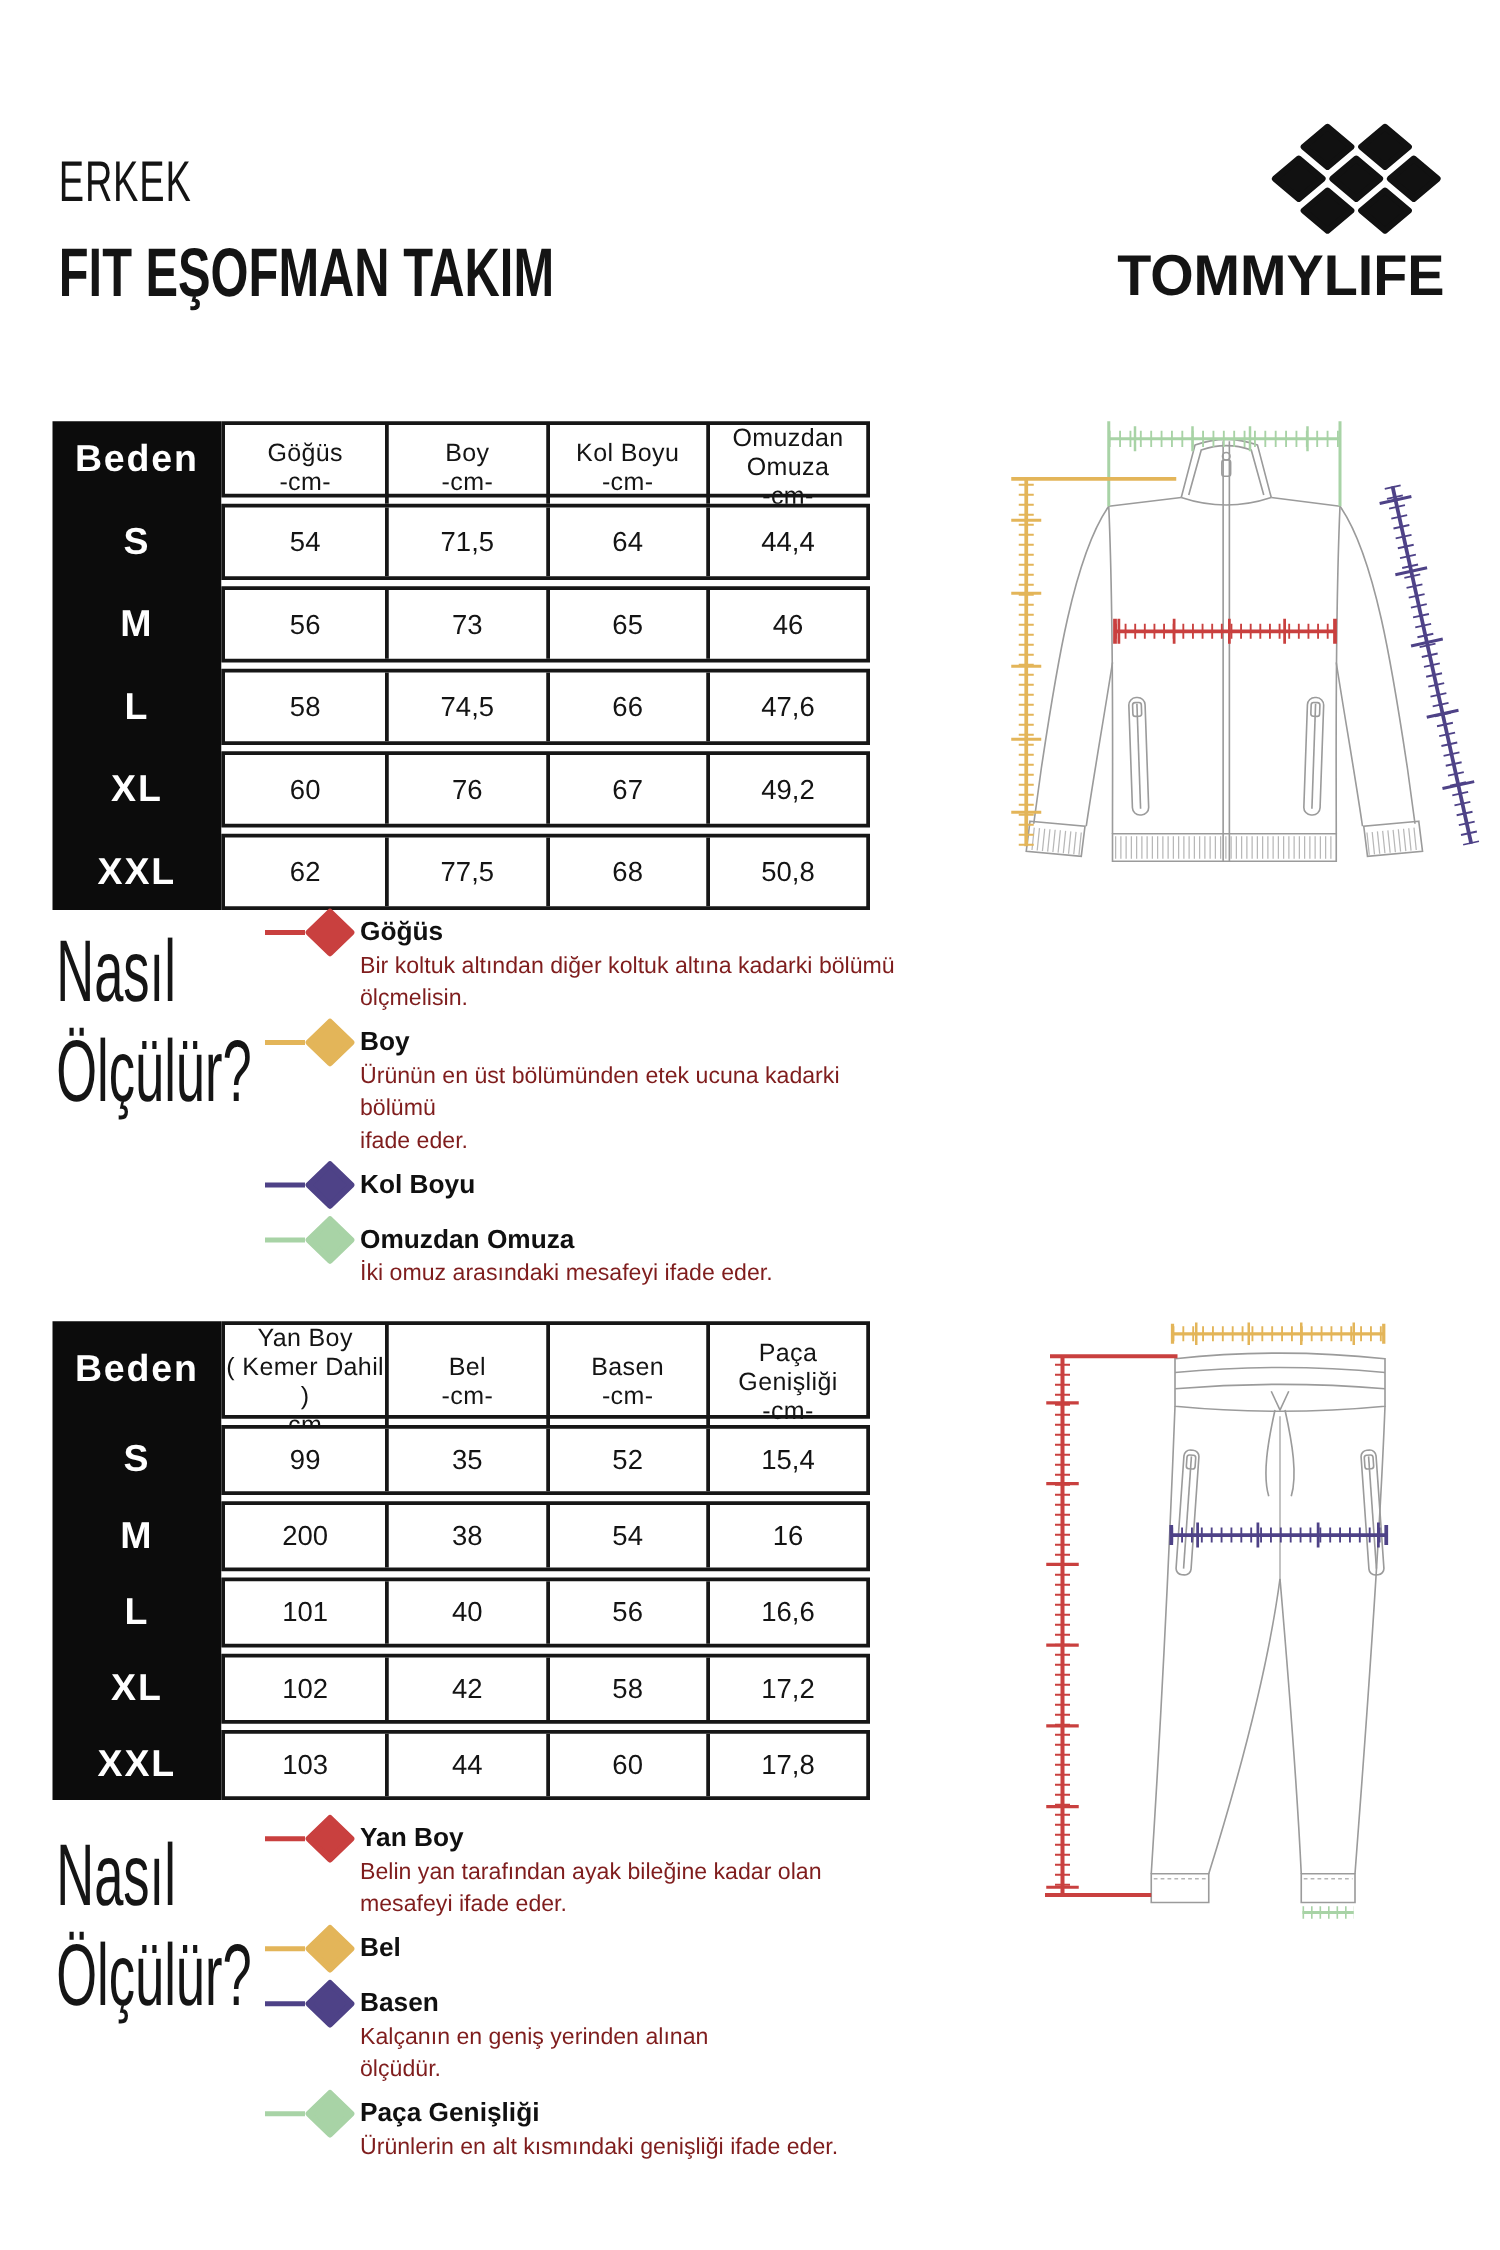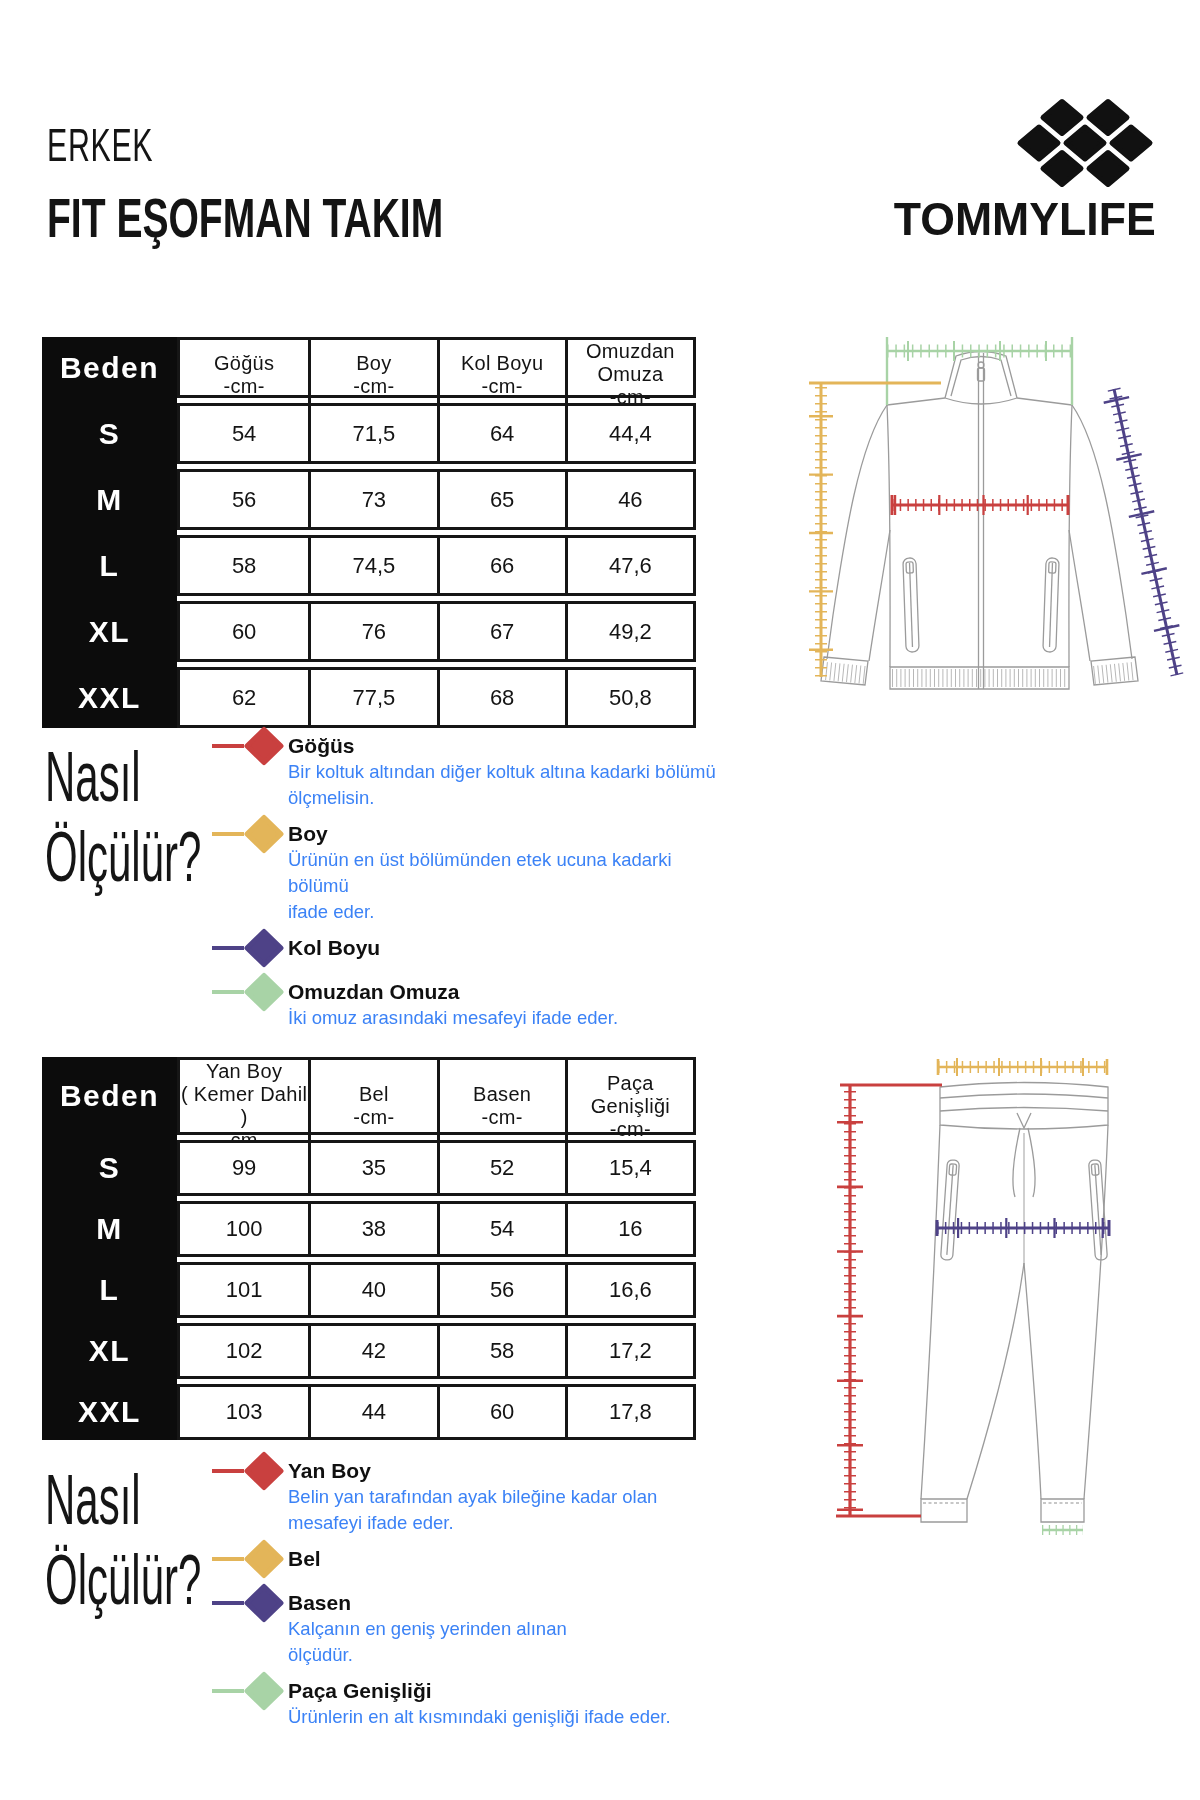--- a/index.html
+++ b/index.html
@@ -35,21 +35,21 @@
   .tcell:first-child { border-left:none; }
   .hcell { font-size:20px; line-height:23px; letter-spacing:.3px; }
   
   .howto-heading { position:absolute; font-size:70px; font-weight:400; line-height:80px;
     transform:scaleX(.60); transform-origin:left top; white-space:nowrap; color:#151515; }
   
   .legend { position:absolute; display:flex; flex-direction:column; gap:10px; width:520px; }
   .legend-item { display:flex; align-items:flex-start; }
   .marker { flex:none; width:78px; height:42px; margin-top:-8px; }
   .legend-name { font-size:21px; font-weight:700; line-height:26px; color:#101010; }
-  .legend-desc { font-size:18.5px; line-height:26px; color:#3b82f6; }
+  .legend-desc { font-size:18.5px; line-height:26px; color:#7f1d1d; }
   
   .diagram { position:absolute; }
 </style>
 </head>
 <body>
 
 <div class="page">
 
   <div class="title-block">
     <div class="title-cat">ERKEK</div>
@@ -277,21 +277,21 @@
             <div>-cm-</div>
           </div>
         </div>
         <div class="trow" style="height: 56px;">
           <div class="tcell vcell">99</div>
           <div class="tcell vcell">35</div>
           <div class="tcell vcell">52</div>
           <div class="tcell vcell">15,4</div>
         </div>
         <div class="trow" style="height: 56px;">
-          <div class="tcell vcell">100</div>
+          <div class="tcell vcell">200</div>
           <div class="tcell vcell">38</div>
           <div class="tcell vcell">54</div>
           <div class="tcell vcell">16</div>
         </div>
         <div class="trow" style="height: 56px;">
           <div class="tcell vcell">101</div>
           <div class="tcell vcell">40</div>
           <div class="tcell vcell">56</div>
           <div class="tcell vcell">16,6</div>
         </div>

